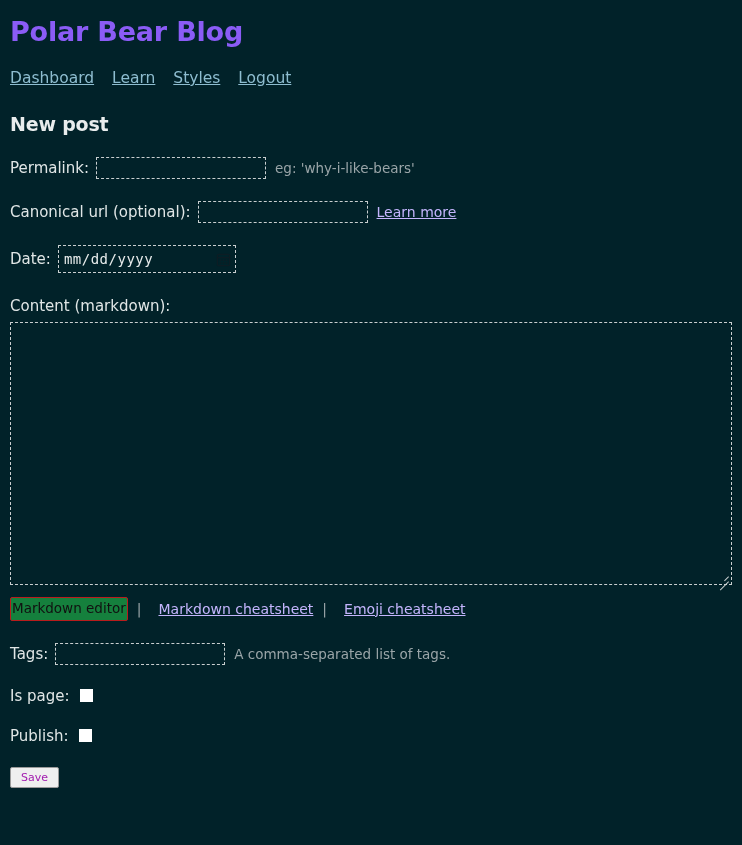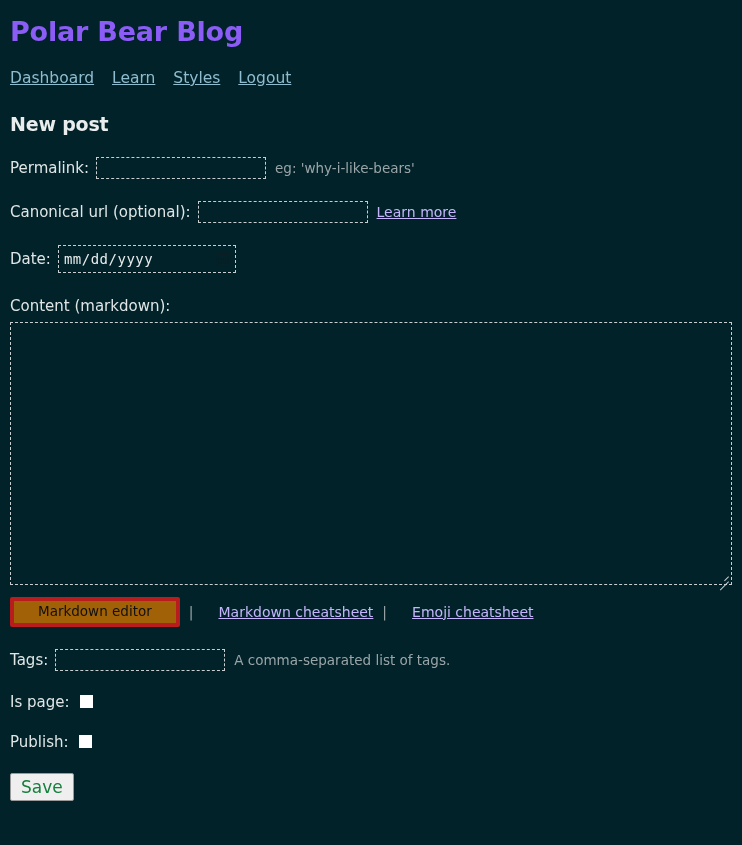--- a/index.html
+++ b/index.html
@@ -144,35 +144,35 @@
     bottom: 5px;
     transform: rotate(-45deg);
   }
   .toolbar-row {
     display: flex;
     align-items: center;
     margin-top: 12px;
     font-size: 14px;
   }
   button.ui-btn {
-    background: #a16207;
-    border: 4px solid #b91c1c;
+    background: #15803d;
+    border: 1px solid #b91c1c;
     color: #111;
     font-family: "DejaVu Sans", sans-serif;
     font-size: 13.5px;
-    padding: 2px 24px;
+    padding: 2px 1px;
     border-radius: 2px;
     cursor: pointer;
     line-height: 1.3;
   }
   .sep {
     color: #9aa5a8;
     margin: 0 9px;
   }
-  .toolbar-row a.inline-link { margin-left: 16px; }
+  .toolbar-row a.inline-link { margin-left: 8px; }
   .check-row {
     display: flex;
     align-items: center;
     margin-top: 22px;
     font-size: 15px;
   }
   input.cbx {
     -webkit-appearance: none;
     appearance: none;
     width: 13px;
@@ -180,23 +180,23 @@
     background: #ffffff;
     border: 1px solid #ffffff;
     margin: 0 0 0 10px;
     padding: 0;
     cursor: pointer;
   }
   .save-row { margin-top: 22px; }
   button.save-btn {
     background: #efefef;
     border: 1px solid #9a9a9a;
-    color: #15803d;
-    font-family: "DejaVu Sans", sans-serif;
-    font-size: 17px;
+    color: #a21caf;
+    font-family: "DejaVu Sans", sans-serif;
+    font-size: 11px;
     padding: 3px 10px;
     border-radius: 2px;
     cursor: pointer;
   }
 </style>
 </head>
 <body>
 
 <div class="page">
 

